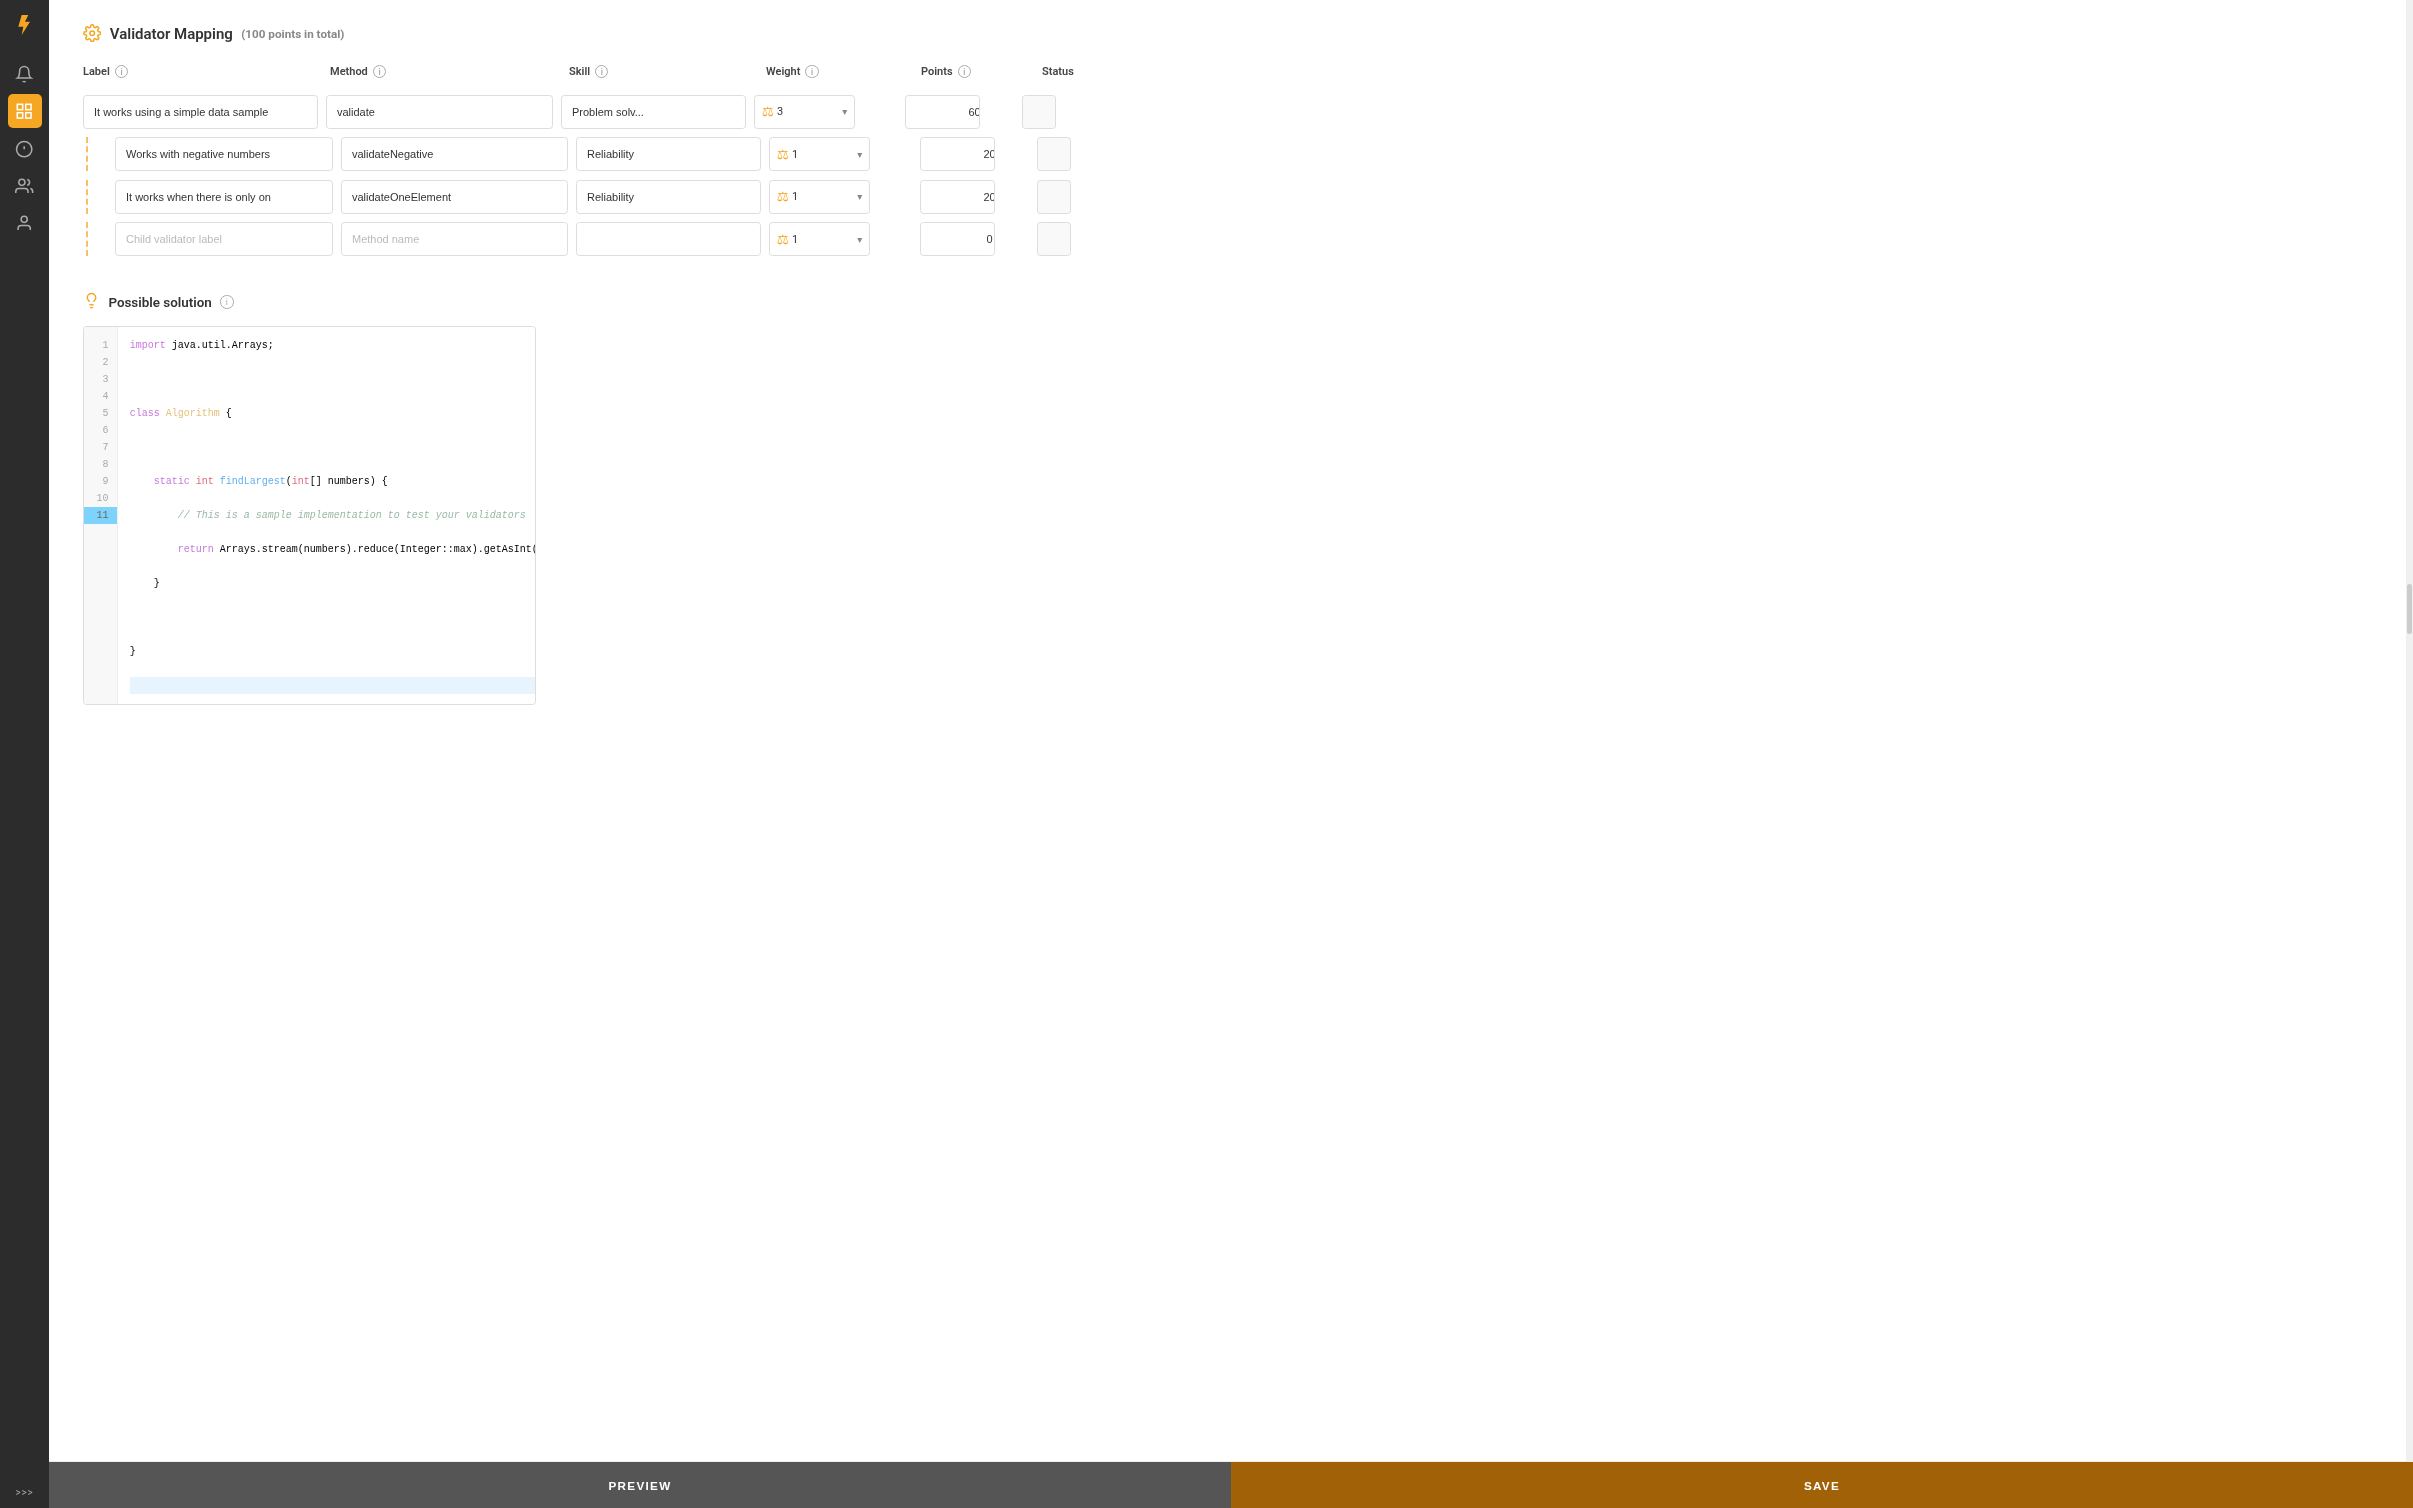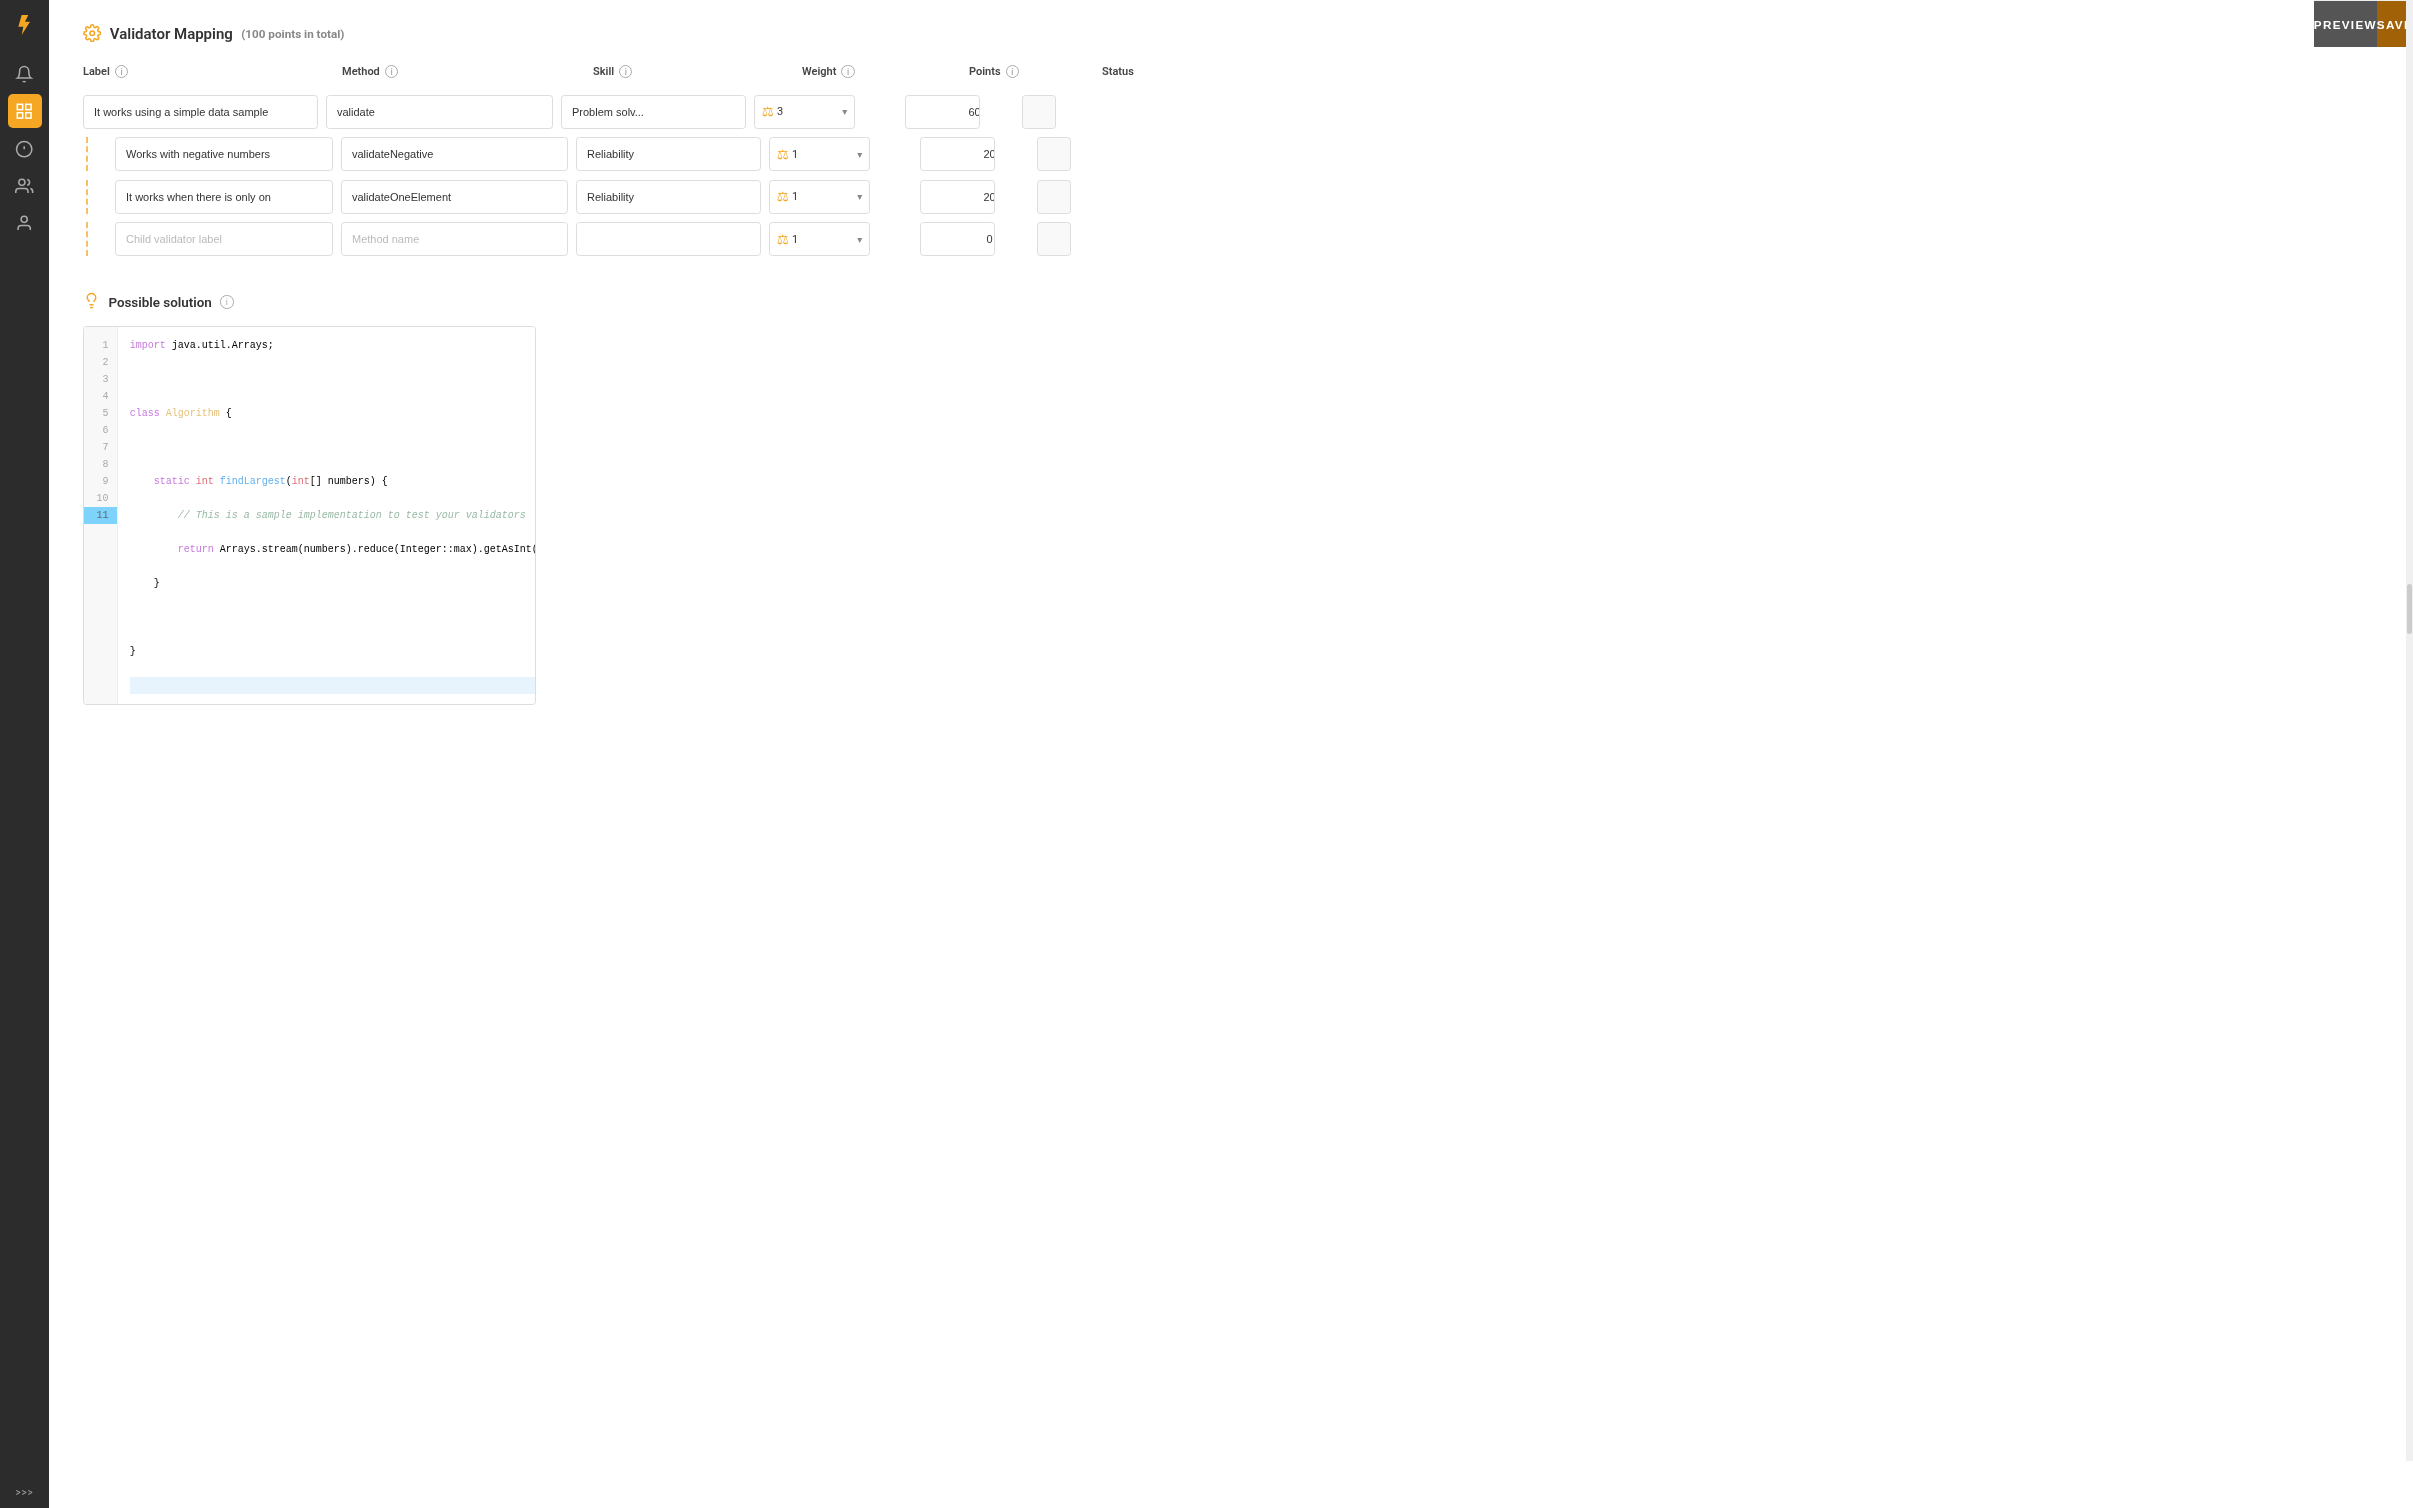--- a/index.html
+++ b/index.html
@@ -52,21 +52,21 @@
       color: #aaa;
       font-size: 10px;
       letter-spacing: 0.8px;
       cursor: pointer;
     }
 
     
     .main {
       flex: 1;
       display: flex;
-      flex-direction: row;
+      flex-direction: column;
       overflow: hidden;
       background: #fff;
     }
 
     .content-area {
       flex: 1;
       overflow-y: auto;
       padding: 23.5px 34px 17px 34px;
     }
 
@@ -88,21 +88,21 @@
       font-weight: 700;
     }
     .gear-icon {
       color: #f5a623;
     }
 
     
     .table-header {
       display: grid;
       grid-template-columns: 243px 235px 193px 151px 117px 84px;
-      gap: 16px;
+      gap: 4px;
       padding: 0 0 6.7px 0;
       border-bottom: none;
       margin-bottom: 10px;
     }
     .col-header {
       display: flex;
       align-items: center;
       gap: 5px;
       font-size: 11px;
       font-weight: 600;

